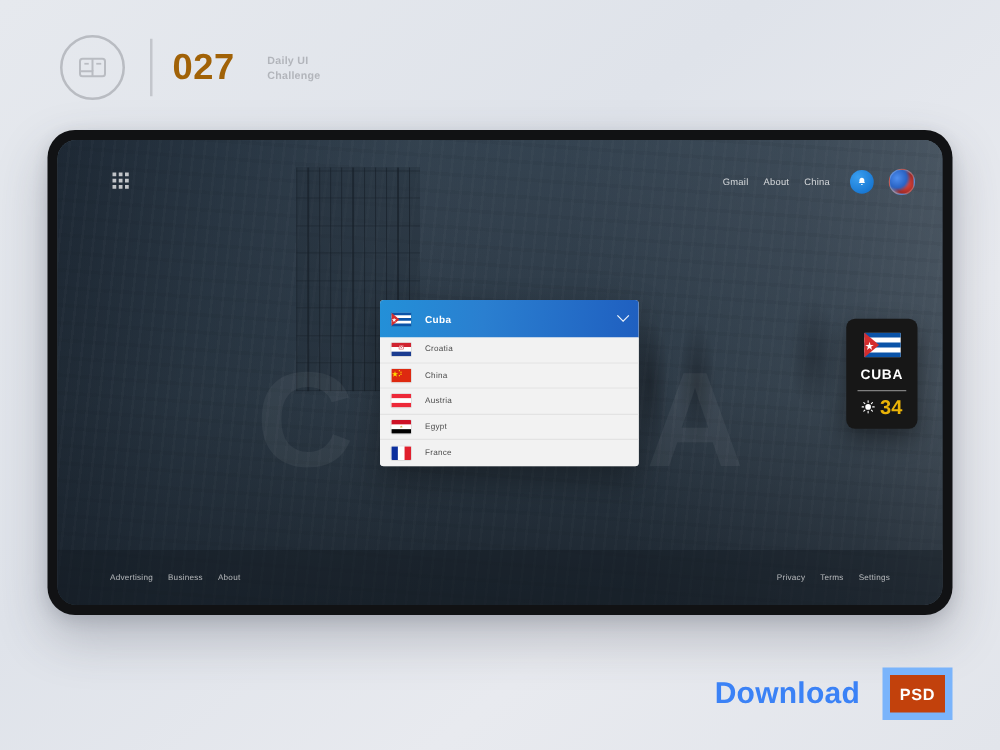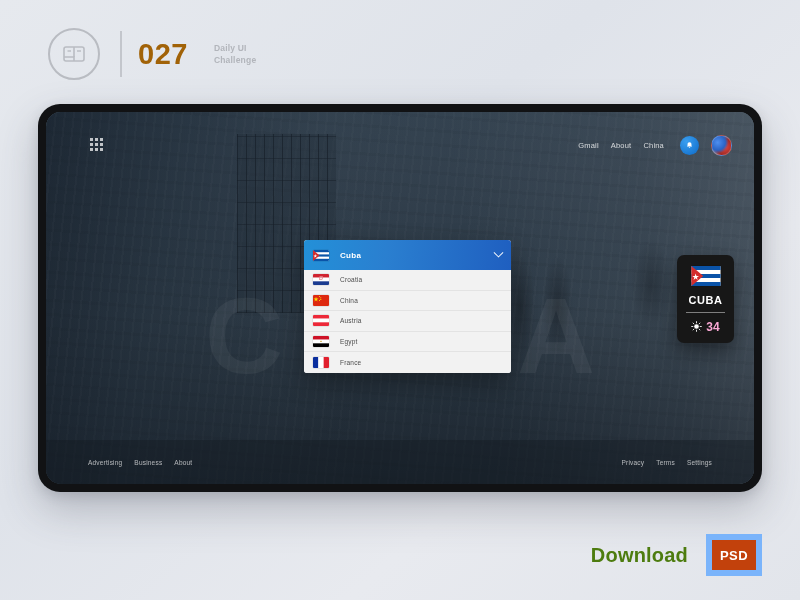--- a/index.html
+++ b/index.html
@@ -284,23 +284,23 @@
     height: 1px;
     background: rgba(255,255,255,0.45);
     margin: 6px 0 5px;
   }
   .weather-temp-row {
     display: flex;
     align-items: center;
     gap: 4px;
   }
   .weather-temp {
-    font-size: 12px;
-    font-weight: bold;
-    color: #f9a8d4;
+    font-size: 16px;
+    font-weight: bold;
+    color: #eab308;
   }
 
   
   .screen-footer {
     position: absolute;
     left: 0; right: 0; bottom: 0;
     height: 44px;
     background: rgba(18,26,34,0.42);
     display: flex;
     align-items: center;
@@ -318,23 +318,23 @@
   
   .download {
     position: absolute;
     right: 38px;
     bottom: 24px;
     display: flex;
     align-items: center;
     gap: 18px;
   }
   .download-label {
-    font-size: 20px;
-    font-weight: bold;
-    color: #4d7c0f;
+    font-size: 24px;
+    font-weight: bold;
+    color: #3b82f6;
     letter-spacing: 0.2px;
   }
   .psd-badge {
     width: 56px;
     height: 42px;
     background: #7ab4fb;
     display: flex;
     align-items: center;
     justify-content: center;
   }

